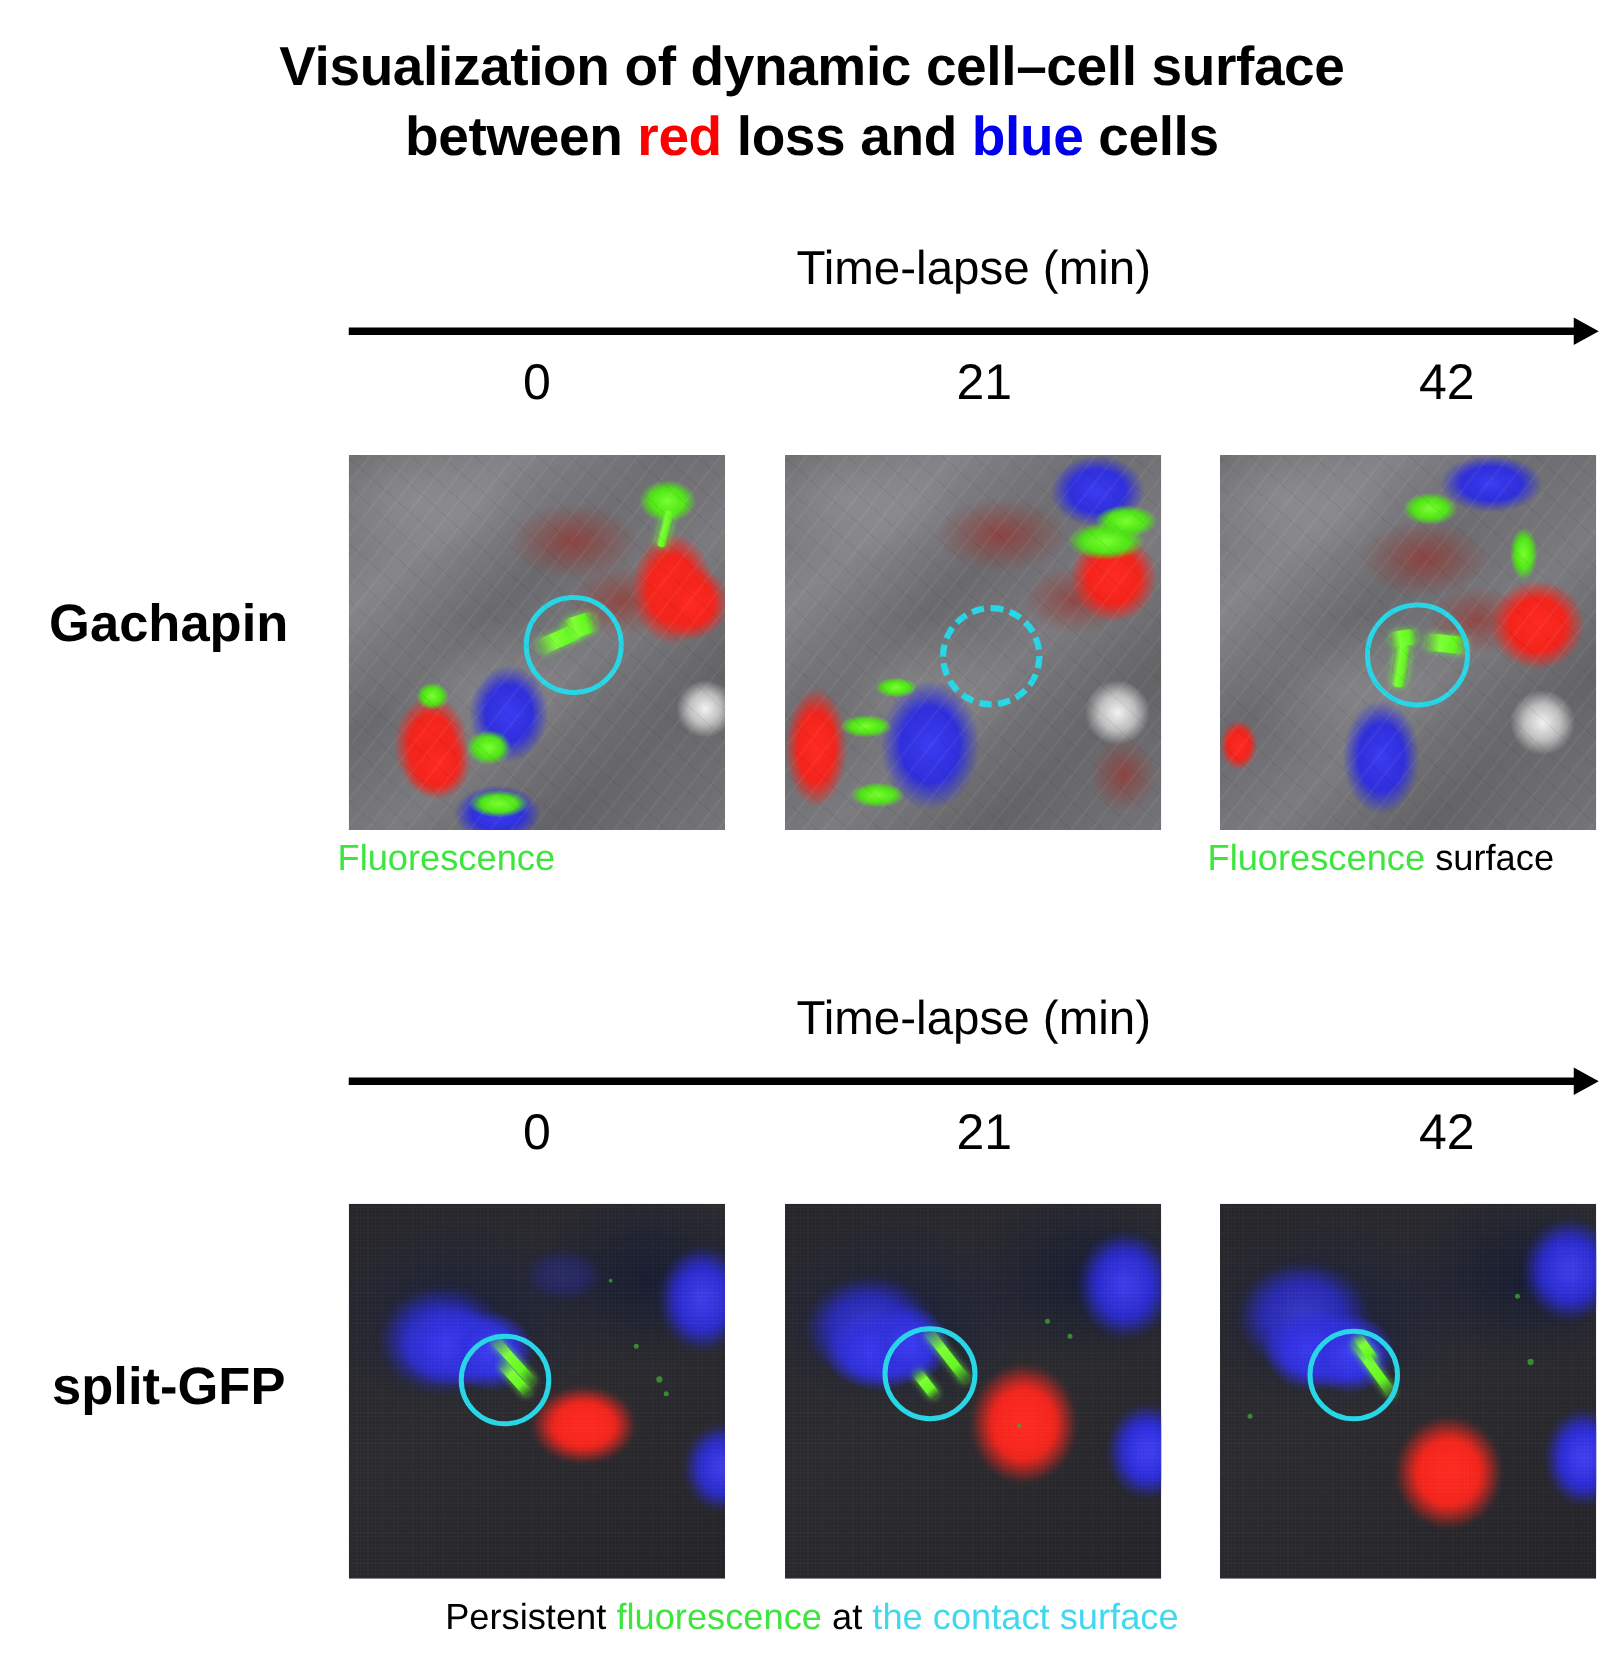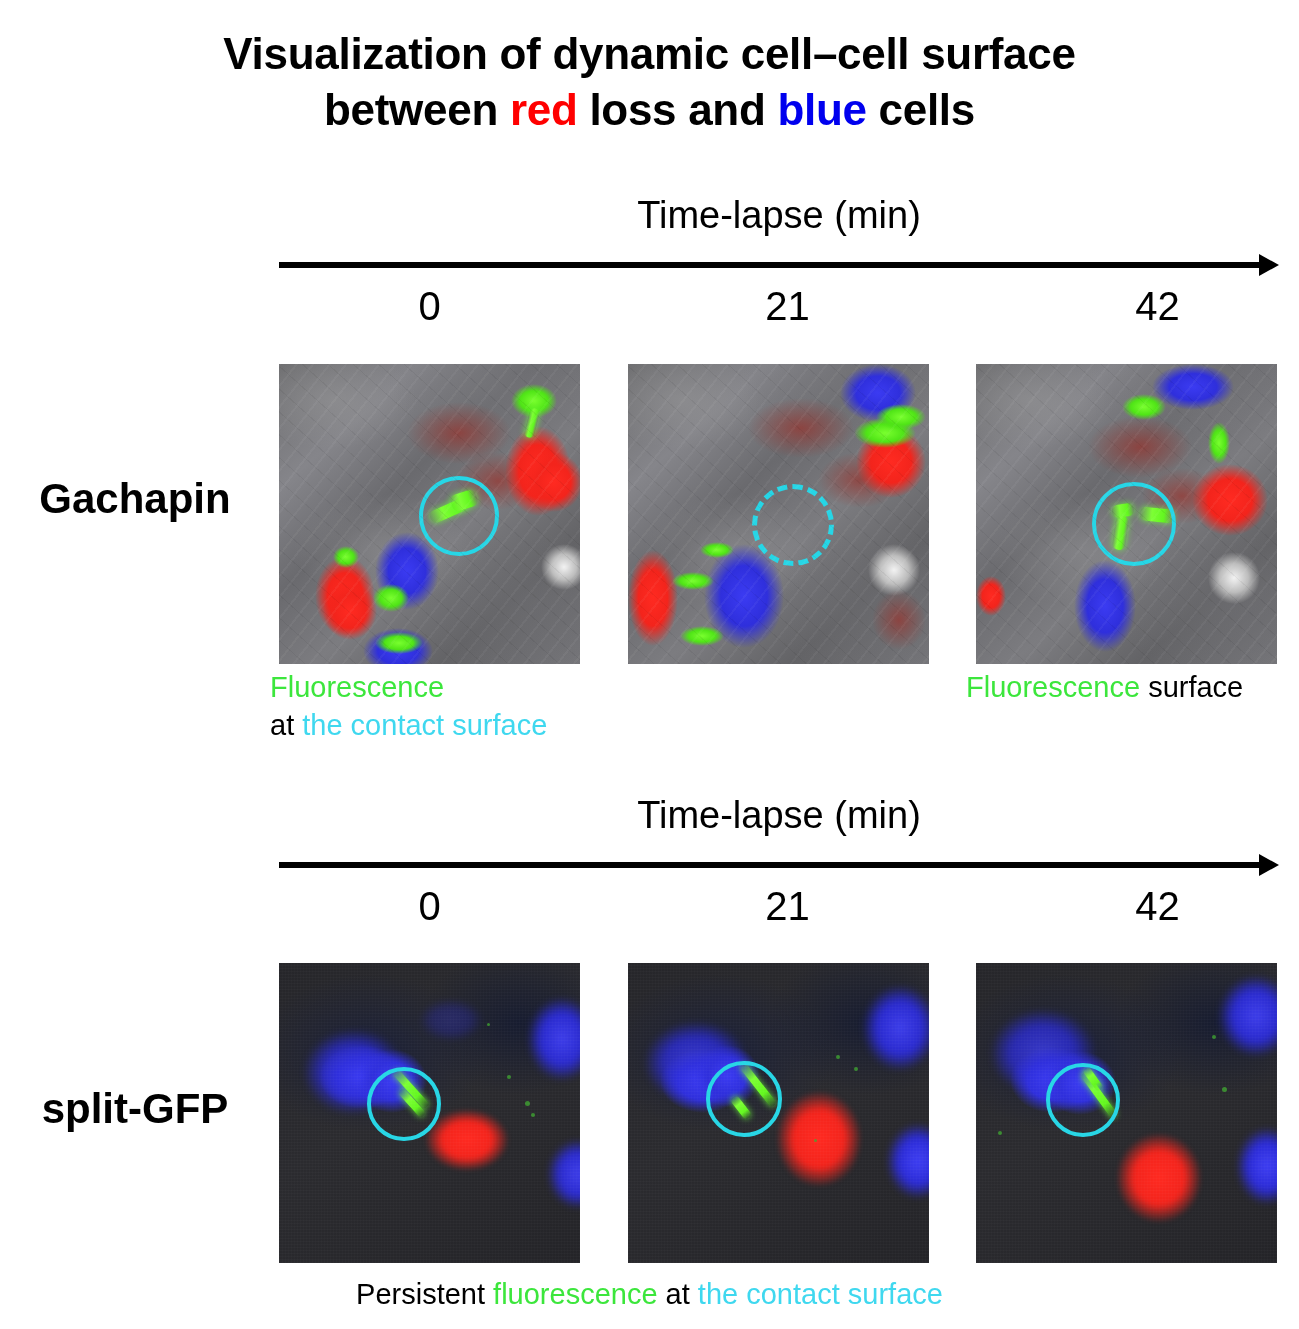--- a/index.html
+++ b/index.html
@@ -329,23 +329,20 @@
     </div>
   </div>
 </div>
 
 <div class="caption-row" id="captions-gachapin">
 
   <div class="caption c0">
     <div>
       <span class="g">Fluorescence</span><span></span>
     </div>
-    <div>
-      <span>at </span><span class="c">the contact surface</span><span></span>
-    </div>
   </div>
 
 
   <div class="caption c2">
     <div>
       <span class="g">Fluorescence</span><span> surface</span>
     </div>
   </div>
 </div>
 

